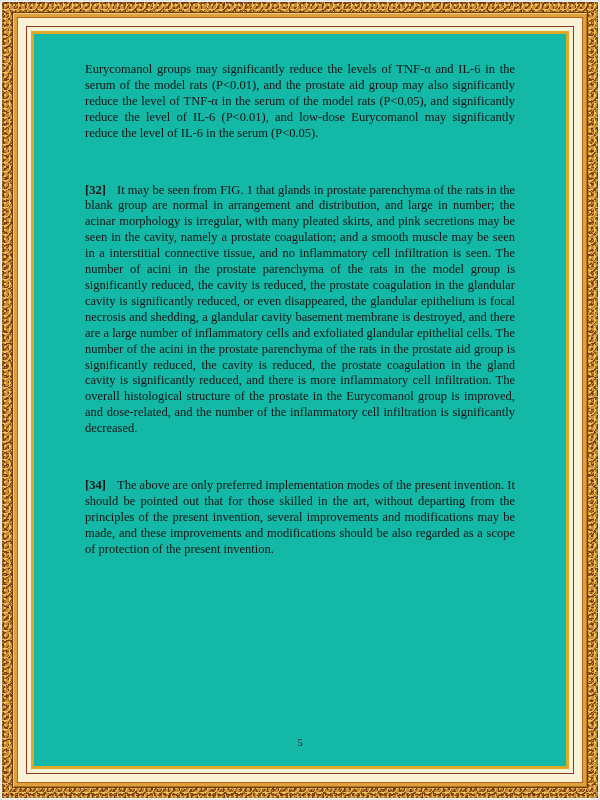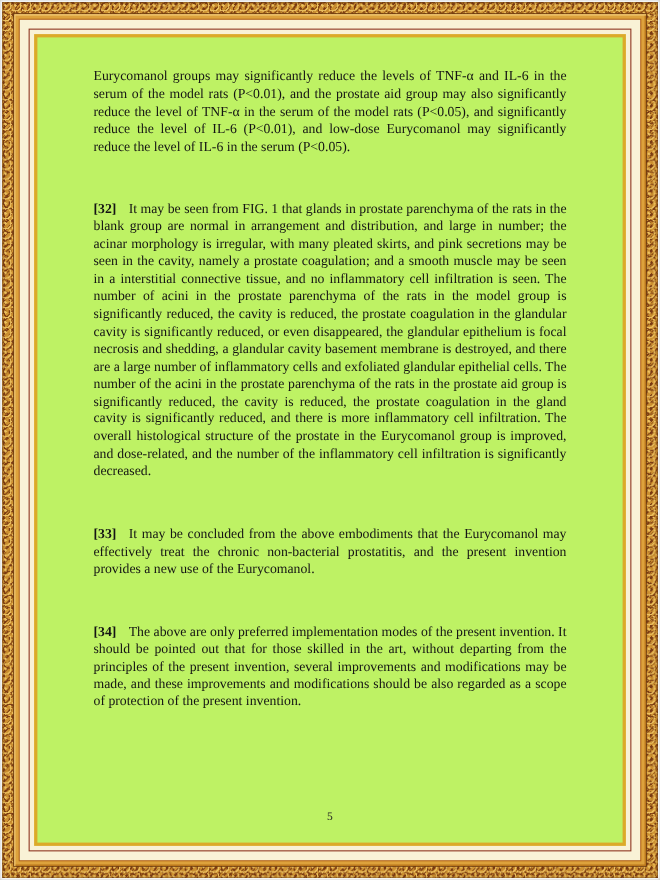--- a/index.html
+++ b/index.html
@@ -38,21 +38,21 @@
   .l-gold    {
     inset: 13px;
     background: #dda23c;
     box-shadow: inset 1px 1px 0 #f3cd7a, inset -1px -1px 0 #b97419;
   }
   .l-orange  { inset: 17px; background: #b2621a; }
   .l-cream1  { inset: 18px; background: #f9f2d6; }
   .l-red     { inset: 26px; background: #8e3520; }
   .l-cream2  { inset: 27px; background: #f9f2d6; }
   .l-goldline{ inset: 31px; background: #dcaa28; }
-  .page      { position: absolute; inset: 34px; background: #bef264; }
+  .page      { position: absolute; inset: 34px; background: #14b8a6; }
 
   .text-block {
     position: absolute;
     left: 51px;
     right: 51px;
     top: 28px;
     font-family: "Liberation Serif", serif;
     font-size: 12.5px;
     line-height: 15.9px;
     text-align: justify;
@@ -89,18 +89,17 @@
   <div class="frame-layer l-orange"></div>
   <div class="frame-layer l-cream1"></div>
   <div class="frame-layer l-red"></div>
   <div class="frame-layer l-cream2"></div>
   <div class="frame-layer l-goldline"></div>
 
   <div class="page">
     <div class="text-block">
       <p class="para"><span class="para-text">Eurycomanol groups may significantly reduce the levels of TNF-α and IL-6 in the serum of the model rats (P&lt;0.01), and the prostate aid group may also significantly reduce the level of TNF-α in the serum of the model rats (P&lt;0.05), and significantly reduce the level of IL-6 (P&lt;0.01), and low-dose Eurycomanol may significantly reduce the level of IL-6 in the serum (P&lt;0.05).</span></p>
       <p class="para"><span class="para-num">[32]</span><span class="para-text">It may be seen from FIG. 1 that glands in prostate parenchyma of the rats in the blank group are normal in arrangement and distribution, and large in number; the acinar morphology is irregular, with many pleated skirts, and pink secretions may be seen in the cavity, namely a prostate coagulation; and a smooth muscle may be seen in a interstitial connective tissue, and no inflammatory cell infiltration is seen. The number of acini in the prostate parenchyma of the rats in the model group is significantly reduced, the cavity is reduced, the prostate coagulation in the glandular cavity is significantly reduced, or even disappeared, the glandular epithelium is focal necrosis and shedding, a glandular cavity basement membrane is destroyed, and there are a large number of inflammatory cells and exfoliated glandular epithelial cells. The number of the acini in the prostate parenchyma of the rats in the prostate aid group is significantly reduced, the cavity is reduced, the prostate coagulation in the gland cavity is significantly reduced, and there is more inflammatory cell infiltration. The overall histological structure of the prostate in the Eurycomanol group is improved, and dose-related, and the number of the inflammatory cell infiltration is significantly decreased.</span></p>
-      <p class="para"><span class="para-num">[33]</span><span class="para-text">It may be concluded from the above embodiments that the Eurycomanol may effectively treat the chronic non-bacterial prostatitis, and the present invention provides a new use of the Eurycomanol.</span></p>
       <p class="para"><span class="para-num">[34]</span><span class="para-text">The above are only preferred implementation modes of the present invention. It should be pointed out that for those skilled in the art, without departing from the principles of the present invention, several improvements and modifications may be made, and these improvements and modifications should be also regarded as a scope of protection of the present invention.</span></p>
     </div>
     <div class="page-number">5</div>
   </div>
 </div>
 
 </body></html>

